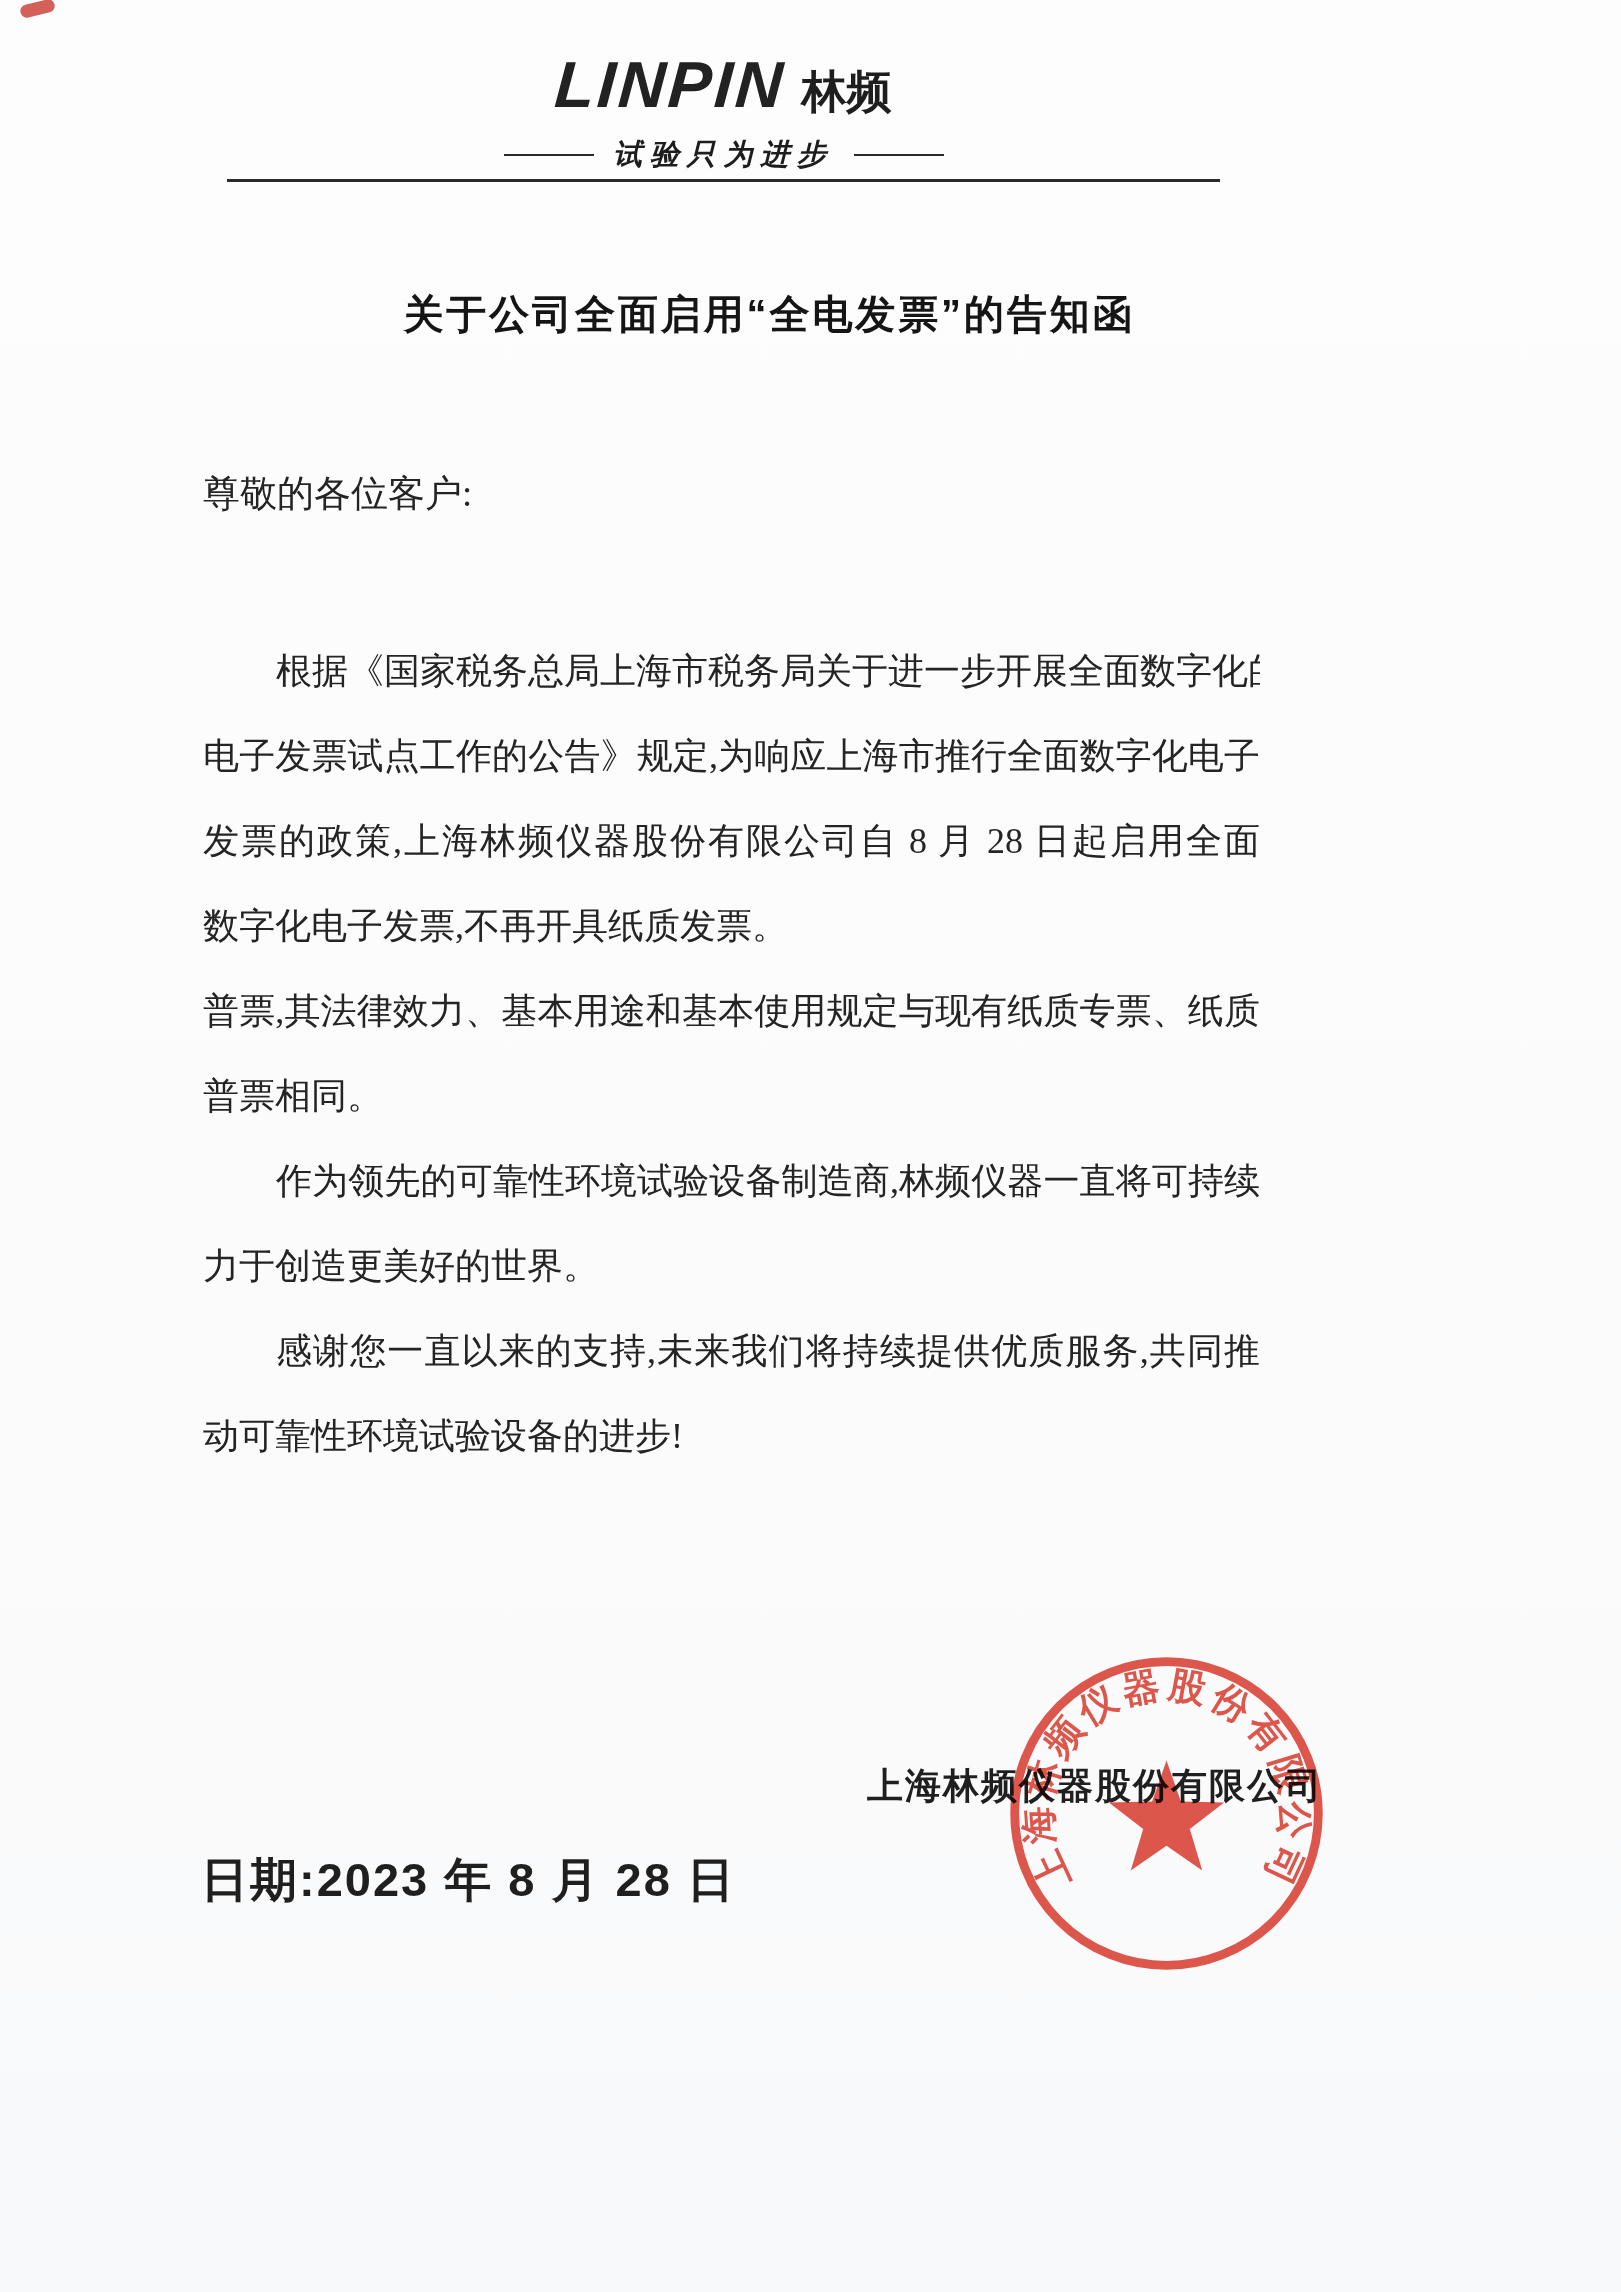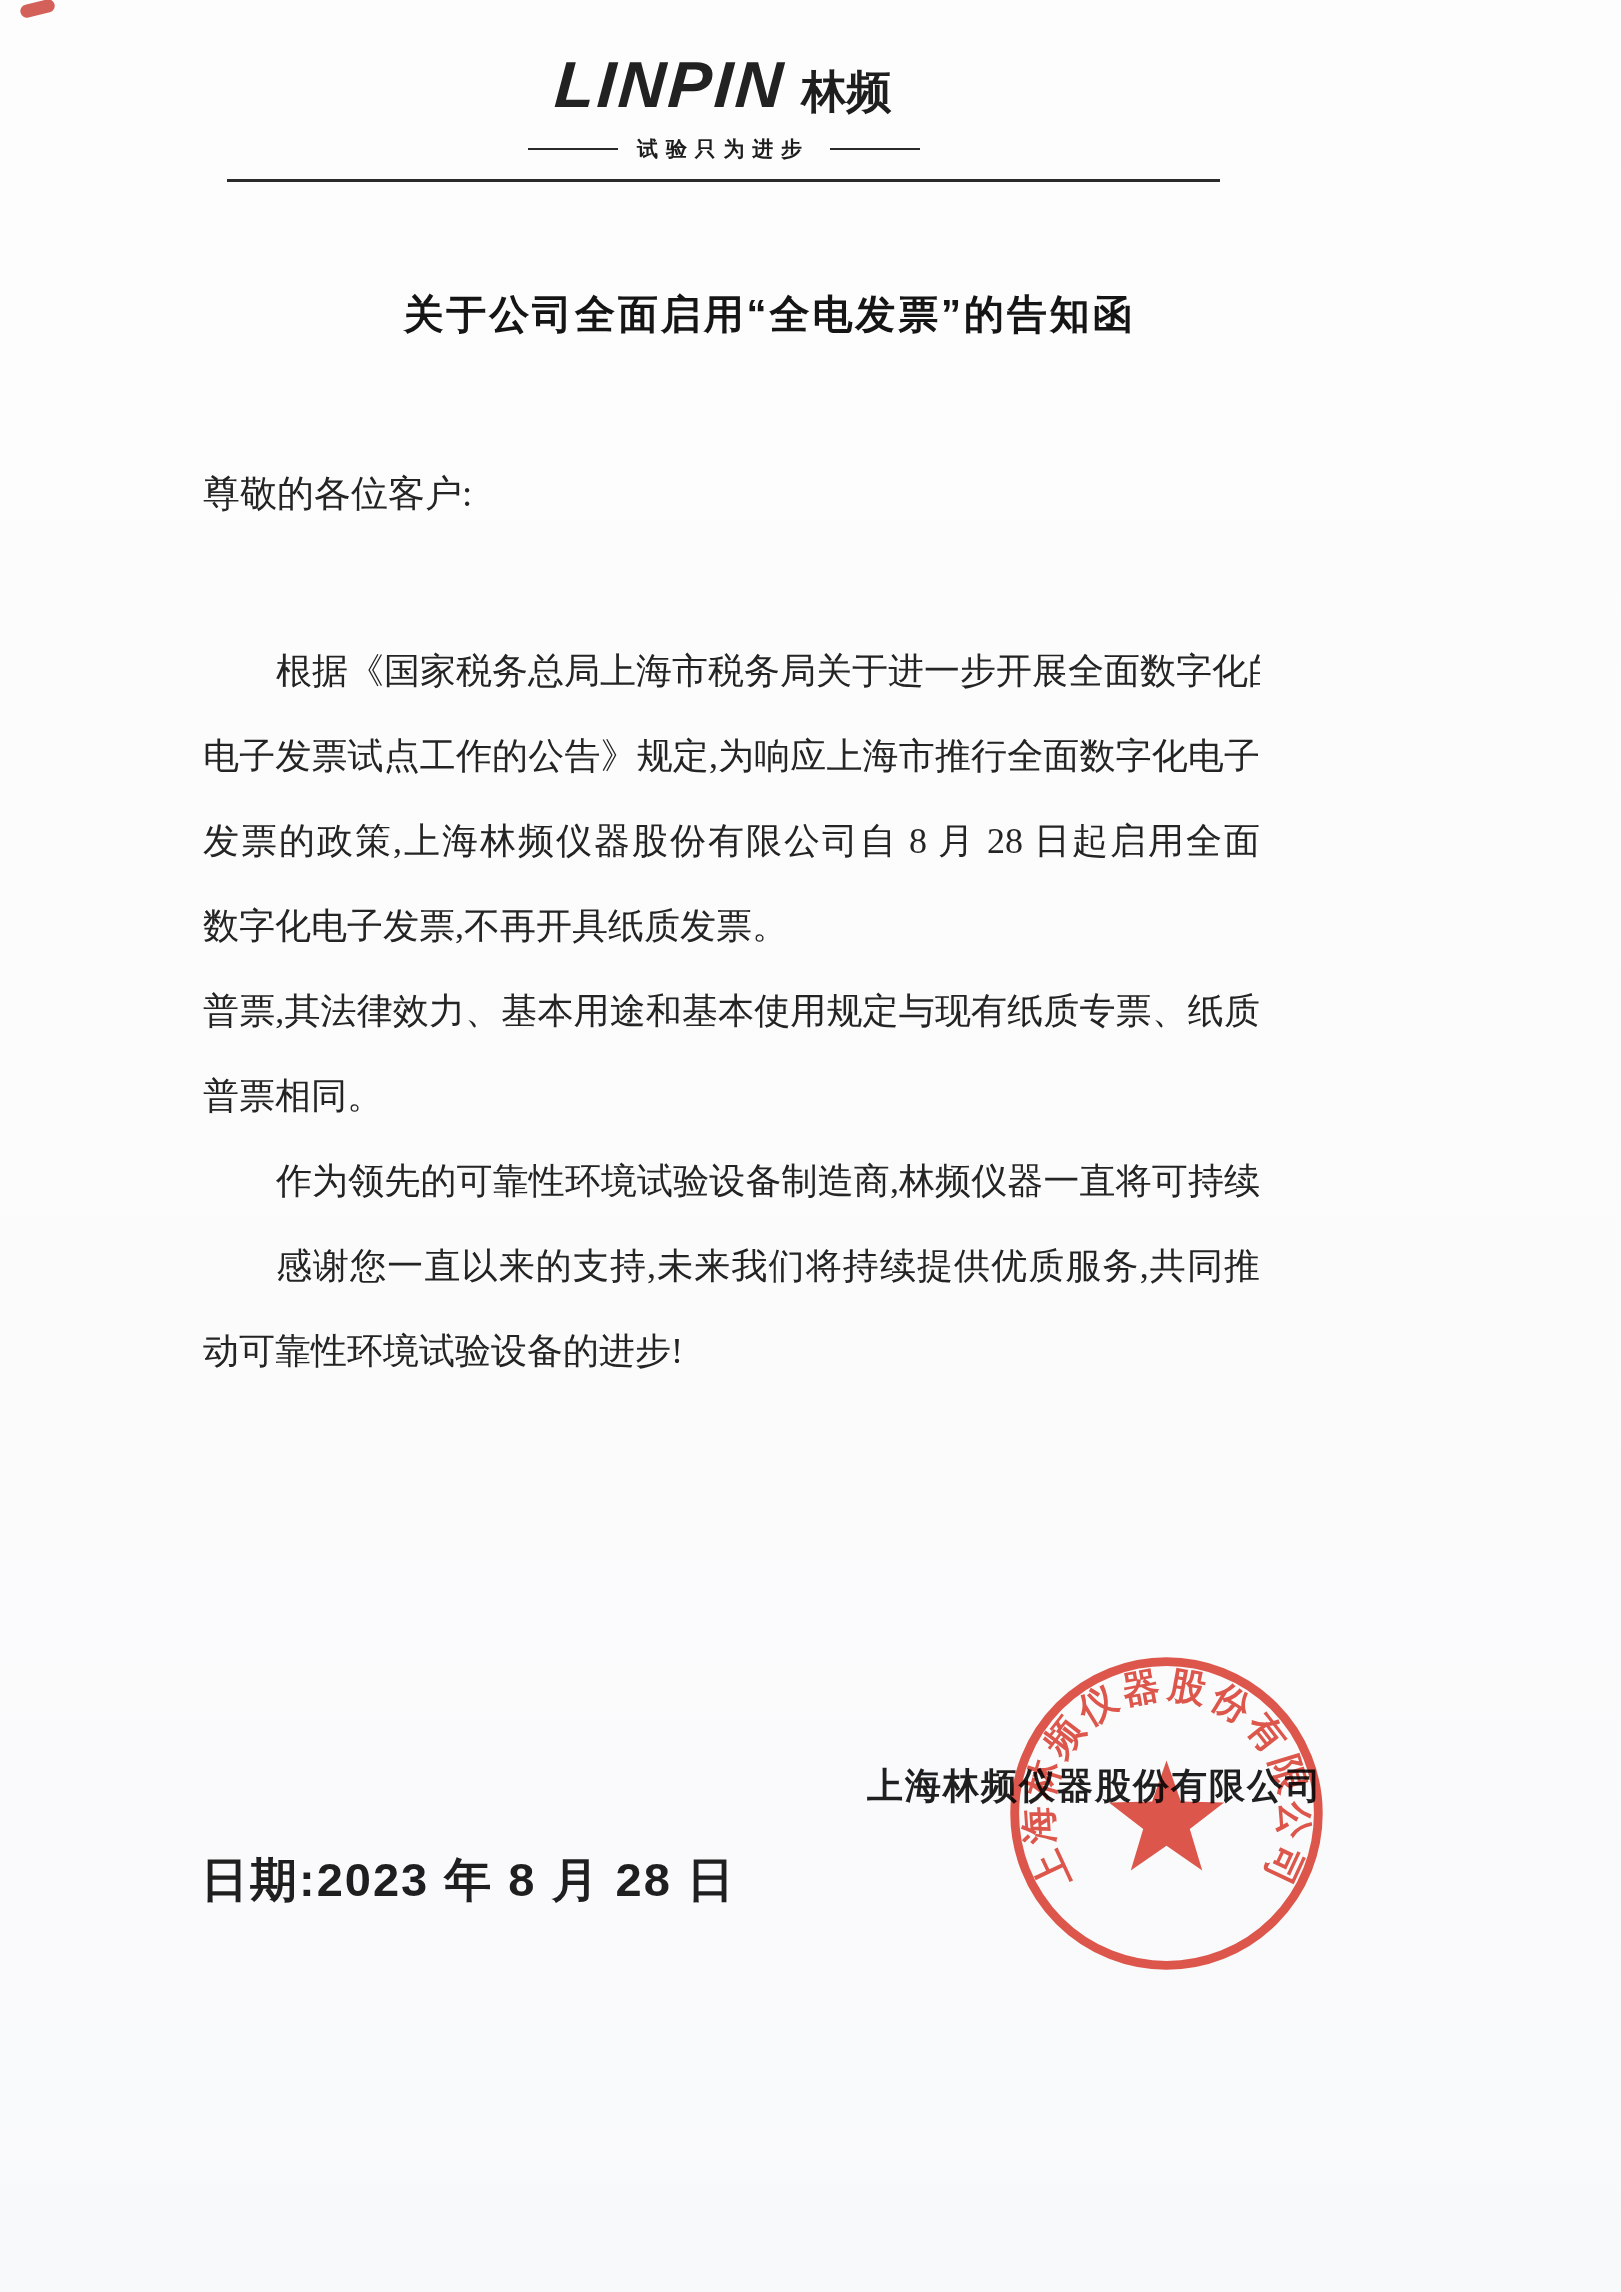--- a/index.html
+++ b/index.html
@@ -24,21 +24,21 @@
   }
   .brand-cjk {
     font-family:"Liberation Sans","DejaVu Sans",sans-serif;
     font-weight:900; font-size:45px; color:#1e1e1e;
   }
   .sloganline { position:absolute; left:0; top:135px; width:100%;
                 display:flex; align-items:center; justify-content:center; gap:19.6px; }
   .slogan-dash { width:90px; height:2.9px; background:#2a2a2a; }
   .slogan-text {
     font-family:"Liberation Serif","DejaVu Serif",serif;
-    font-weight:700; font-size:21px; letter-spacing:7.8px; color:#1d1d1d;
+    font-style:italic; font-weight:700; font-size:29px; letter-spacing:7.8px; color:#1d1d1d;
   }
   .head-rule { position:absolute; left:227px; top:179px; width:993px; height:2.9px;
                background:#2b2b2b; }
 
   
   .doc-title {
     position:absolute; left:201px; top:279px; width:1137px;
     text-align:center;
     font-family:"Liberation Sans","DejaVu Sans",sans-serif;
     font-weight:700; font-size:40px; letter-spacing:2.9px; color:#151515;
@@ -110,20 +110,21 @@
   <div class="body-block">
     <div class="l first">根据《国家税务总局上海市税务局关于进一步开展全面数字化的</div>
     <div class="l">电子发票试点工作的公告》规定,为响应上海市推行全面数字化电子</div>
     <div class="l">发票的政策,上海林频仪器股份有限公司自 8 月 28 日起启用全面</div>
     <div class="l end">数字化电子发票,不再开具纸质发票。</div>
 
     <div class="l">普票,其法律效力、基本用途和基本使用规定与现有纸质专票、纸质</div>
     <div class="l end">普票相同。</div>
 
     <div class="l first">作为领先的可靠性环境试验设备制造商,林频仪器一直将可持续</div>
+    <div class="l end">力于创造更美好的世界。</div>
 
     <div class="l first">感谢您一直以来的支持,未来我们将持续提供优质服务,共同推</div>
     <div class="l end">动可靠性环境试验设备的进步!</div>
   </div>
 
   <div class="sig-company">上海林频仪器股份有限公司</div>
   <div class="sig-date">日期:2023 年 8 月 28 日</div>
 
   <svg class="stamp" viewBox="0 0 340 340" xmlns="http://www.w3.org/2000/svg">
     <circle cx="170" cy="170" r="155" fill="none" stroke="#dd382a" stroke-width="9"></circle>

